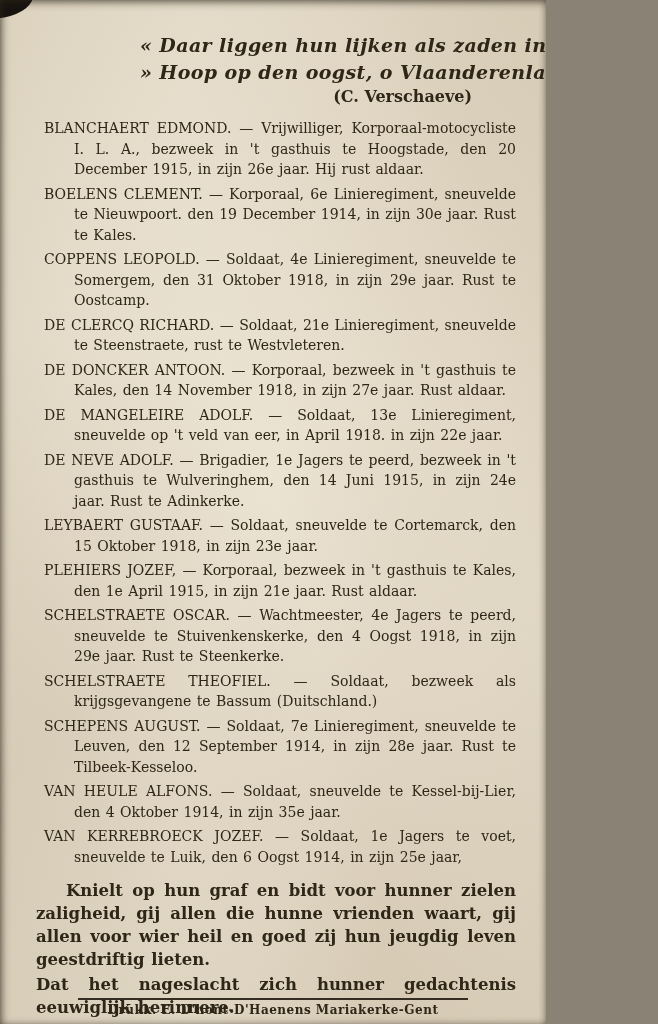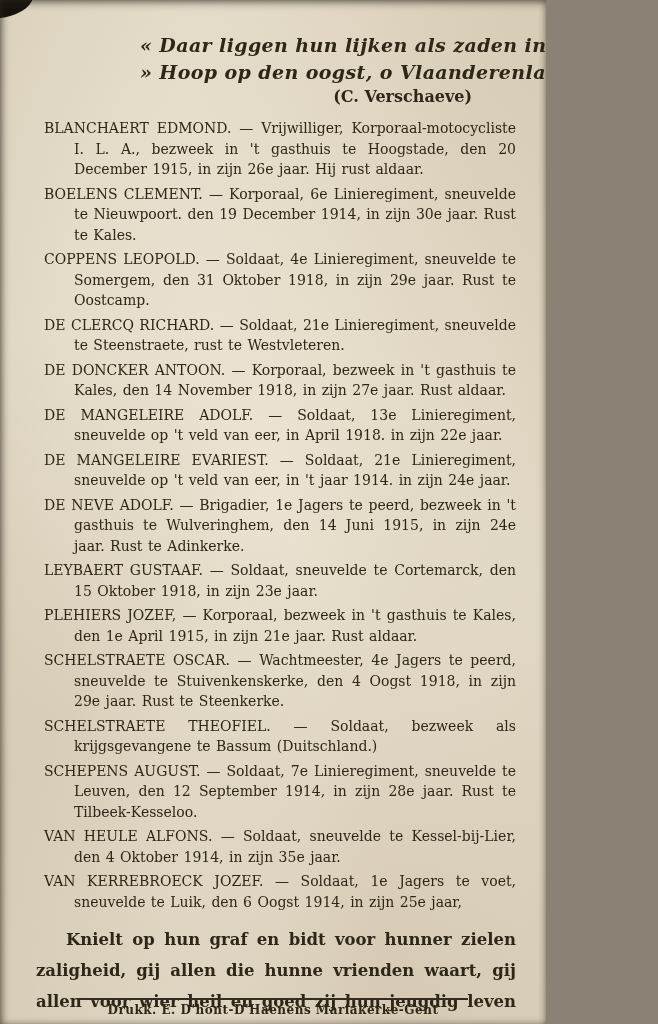--- a/index.html
+++ b/index.html
@@ -57,21 +57,21 @@
     font-weight: normal;
     font-size: 14px;
     line-height: 20.5px;
     margin: 0 0 4px 0;
     padding-left: 30px;
     text-indent: -30px;
     text-align: justify;
     word-spacing: 1px;
   }
   .closing { margin-top: 12px; margin-left: -8px; font-weight: bold; font-size: 16.5px; }
-  .closing p { margin: 0 0 2px 0; line-height: 31px; text-align: justify; word-spacing: 1px; }
+  .closing p { margin: 0 0 2px 0; line-height: 23px; text-align: justify; word-spacing: 1px; }
   .closing p.first { text-indent: 30px; }
   .footer {
     position: absolute; left: 0; right: 0; bottom: 6px;
     text-align: center;
   }
   .footer-inner {
     display: inline-block;
     border-top: 2px solid #352d22;
     padding: 3px 30px 0 30px;
     font-weight: bold;
@@ -98,21 +98,20 @@
     <p class="entry"><span class="entry-name">BOELENS CLEMENT.</span> <span class="entry-text">— Korporaal, 6e Linieregiment, sneuvelde te Nieuwpoort. den 19 December 1914, in zijn 30e jaar. Rust te Kales.</span></p>
 
     <p class="entry"><span class="entry-name">COPPENS LEOPOLD.</span> <span class="entry-text">— Soldaat, 4e Linieregiment, sneuvelde te Somergem, den 31 Oktober 1918, in zijn 29e jaar. Rust te Oostcamp.</span></p>
 
     <p class="entry"><span class="entry-name">DE CLERCQ RICHARD.</span> <span class="entry-text">— Soldaat, 21e Linieregiment, sneuvelde te Steenstraete, rust te Westvleteren.</span></p>
 
     <p class="entry"><span class="entry-name">DE DONCKER ANTOON.</span> <span class="entry-text">— Korporaal, bezweek in 't gasthuis te Kales, den 14 November 1918, in zijn 27e jaar. Rust aldaar.</span></p>
 
     <p class="entry"><span class="entry-name">DE MANGELEIRE ADOLF.</span> <span class="entry-text">— Soldaat, 13e Linieregiment, sneuvelde op 't veld van eer, in April 1918. in zijn 22e jaar.</span></p>
 
-    <p class="entry"><span class="entry-name">DE MANGELEIRE EVARIEST.</span> <span class="entry-text">— Soldaat, 21e Linieregiment, sneuvelde op 't veld van eer, in 't jaar 1914. in zijn 24e jaar.</span></p>
 
     <p class="entry"><span class="entry-name">DE NEVE ADOLF.</span> <span class="entry-text">— Brigadier, 1e Jagers te peerd, bezweek in 't gasthuis te Wulveringhem, den 14 Juni 1915, in zijn 24e jaar. Rust te Adinkerke.</span></p>
 
     <p class="entry"><span class="entry-name">LEYBAERT GUSTAAF.</span> <span class="entry-text">— Soldaat, sneuvelde te Cortemarck, den 15 Oktober 1918, in zijn 23e jaar.</span></p>
 
     <p class="entry"><span class="entry-name">PLEHIERS JOZEF,</span> <span class="entry-text">— Korporaal, bezweek in 't gasthuis te Kales, den 1e April 1915, in zijn 21e jaar. Rust aldaar.</span></p>
 
     <p class="entry"><span class="entry-name">SCHELSTRAETE OSCAR.</span> <span class="entry-text">— Wachtmeester, 4e Jagers te peerd, sneuvelde te Stuivenkenskerke, den 4 Oogst 1918, in zijn 29e jaar. Rust te Steenkerke.</span></p>
 
     <p class="entry"><span class="entry-name">SCHELSTRAETE THEOFIEL.</span> <span class="entry-text">— Soldaat, bezweek als krijgsgevangene te Bassum (Duitschland.)</span></p>

